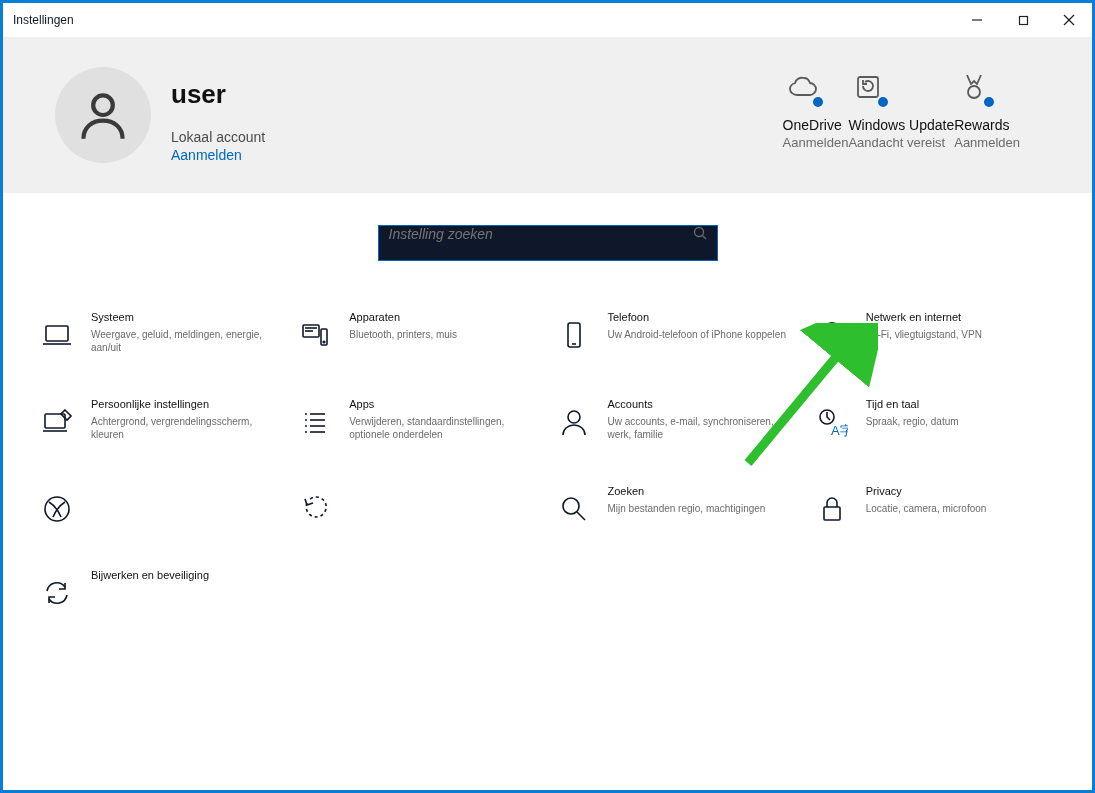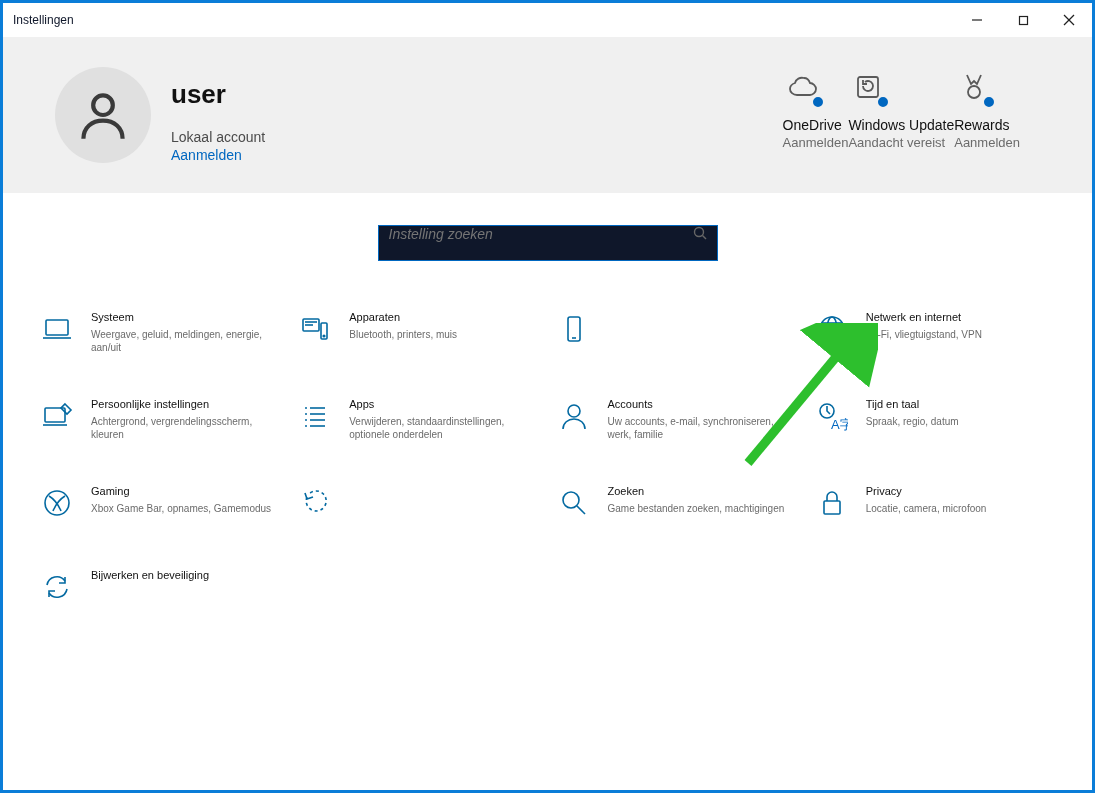--- a/index.html
+++ b/index.html
@@ -29,21 +29,21 @@
 
   
   .search-wrap { display: flex; justify-content: center; padding: 32px 0 22px; }
   .search { width: 340px; height: 36px; border: 1.5px solid #0067c0; display: flex; align-items: flex-start; padding: 0 10px; background: #0f172a; }
   .search input { flex: 1; border: none; outline: none; font-size: 14px; font-style: italic; color: #666; background: transparent; }
   .search .search-glyph { color: #555; font-size: 13px; }
 
   
   .grid { padding: 28px 36px 0 36px; display: grid; grid-template-columns: repeat(4, 1fr); column-gap: 16px; row-gap: 44px; }
   .cat { display: flex; gap: 16px; cursor: pointer; align-items: flex-start; max-width: 240px; }
-  .cat .icon { width: 36px; height: 40px; flex-shrink: 0; color: #0369a1; display: flex; align-items: flex-start; justify-content: center; padding-top: 2px; }
+  .cat .icon { width: 36px; height: 40px; flex-shrink: 0; color: #0f172a; display: flex; align-items: flex-end; justify-content: center; padding-top: 2px; }
   .cat .icon svg { width: 32px; height: 32px; stroke: currentColor; fill: none; stroke-width: 1.6; }
   .cat .txt .title { font-size: 11px; color: #111; }
   .cat .txt .desc { font-size: 10px; color: #6b6b6b; margin-top: 5px; line-height: 1.3; }
 
   .arrow { position: absolute; pointer-events: none; }
 </style>
 </head>
 <body>
 
 <div class="frame">
@@ -166,20 +166,24 @@
         <div class="desc">Bluetooth, printers, muis</div>
       </div>
     </div>
 
     <div class="cat">
       <div class="icon">
         <svg viewBox="0 0 32 32">
             <rect x="10" y="4" width="12" height="24" rx="2"></rect>
             <line x1="14" y1="25" x2="18" y2="25"></line>
           </svg>
+      </div>
+      <div class="txt">
+        <div class="title">Telefoon</div>
+        <div class="desc">Uw Android-telefoon of iPhone koppelen</div>
       </div>
     </div>
 
     <div class="cat">
       <div class="icon">
         <svg viewBox="0 0 32 32">
             <circle cx="16" cy="16" r="12"></circle>
             <ellipse cx="16" cy="16" rx="5" ry="12"></ellipse>
             <line x1="4" y1="16" x2="28" y2="16"></line>
             <line x1="6" y1="10" x2="26" y2="10"></line>
@@ -253,45 +257,41 @@
     </div>
 
     <div class="cat">
       <div class="icon">
         <svg viewBox="0 0 32 32">
             <circle cx="16" cy="16" r="12"></circle>
             <path d="M8 9c5 3 9 8 12 15"></path>
             <path d="M24 9c-5 3-9 8-12 15"></path>
           </svg>
       </div>
-      <div class="txt">
-        <div class="title">Gaming</div>
-        <div class="desc">Xbox Game Bar, opnames, Gamemodus</div>
-      </div>
     </div>
 
     <div class="cat">
       <div class="icon">
         <svg viewBox="0 0 32 32">
             <path d="M8 10a10 10 0 1 0 2-3" stroke-dasharray="3 3"></path>
             <path d="M6 6l2 6 6-2"></path>
           </svg>
       </div>
     </div>
 
     <div class="cat">
       <div class="icon">
         <svg viewBox="0 0 32 32">
             <circle cx="13" cy="13" r="8"></circle>
             <line x1="19" y1="19" x2="27" y2="27"></line>
           </svg>
       </div>
       <div class="txt">
         <div class="title">Zoeken</div>
-        <div class="desc">Game bestanden zoeken, machtigingen</div>
+        <div class="desc">Mijn bestanden regio, machtigingen</div>
       </div>
     </div>
 
     <div class="cat">
       <div class="icon">
         <svg viewBox="0 0 32 32">
             <rect x="8" y="14" width="16" height="13" rx="1"></rect>
             <path d="M11 14v-4a5 5 0 0 1 10 0v4"></path>
           </svg>
       </div>

